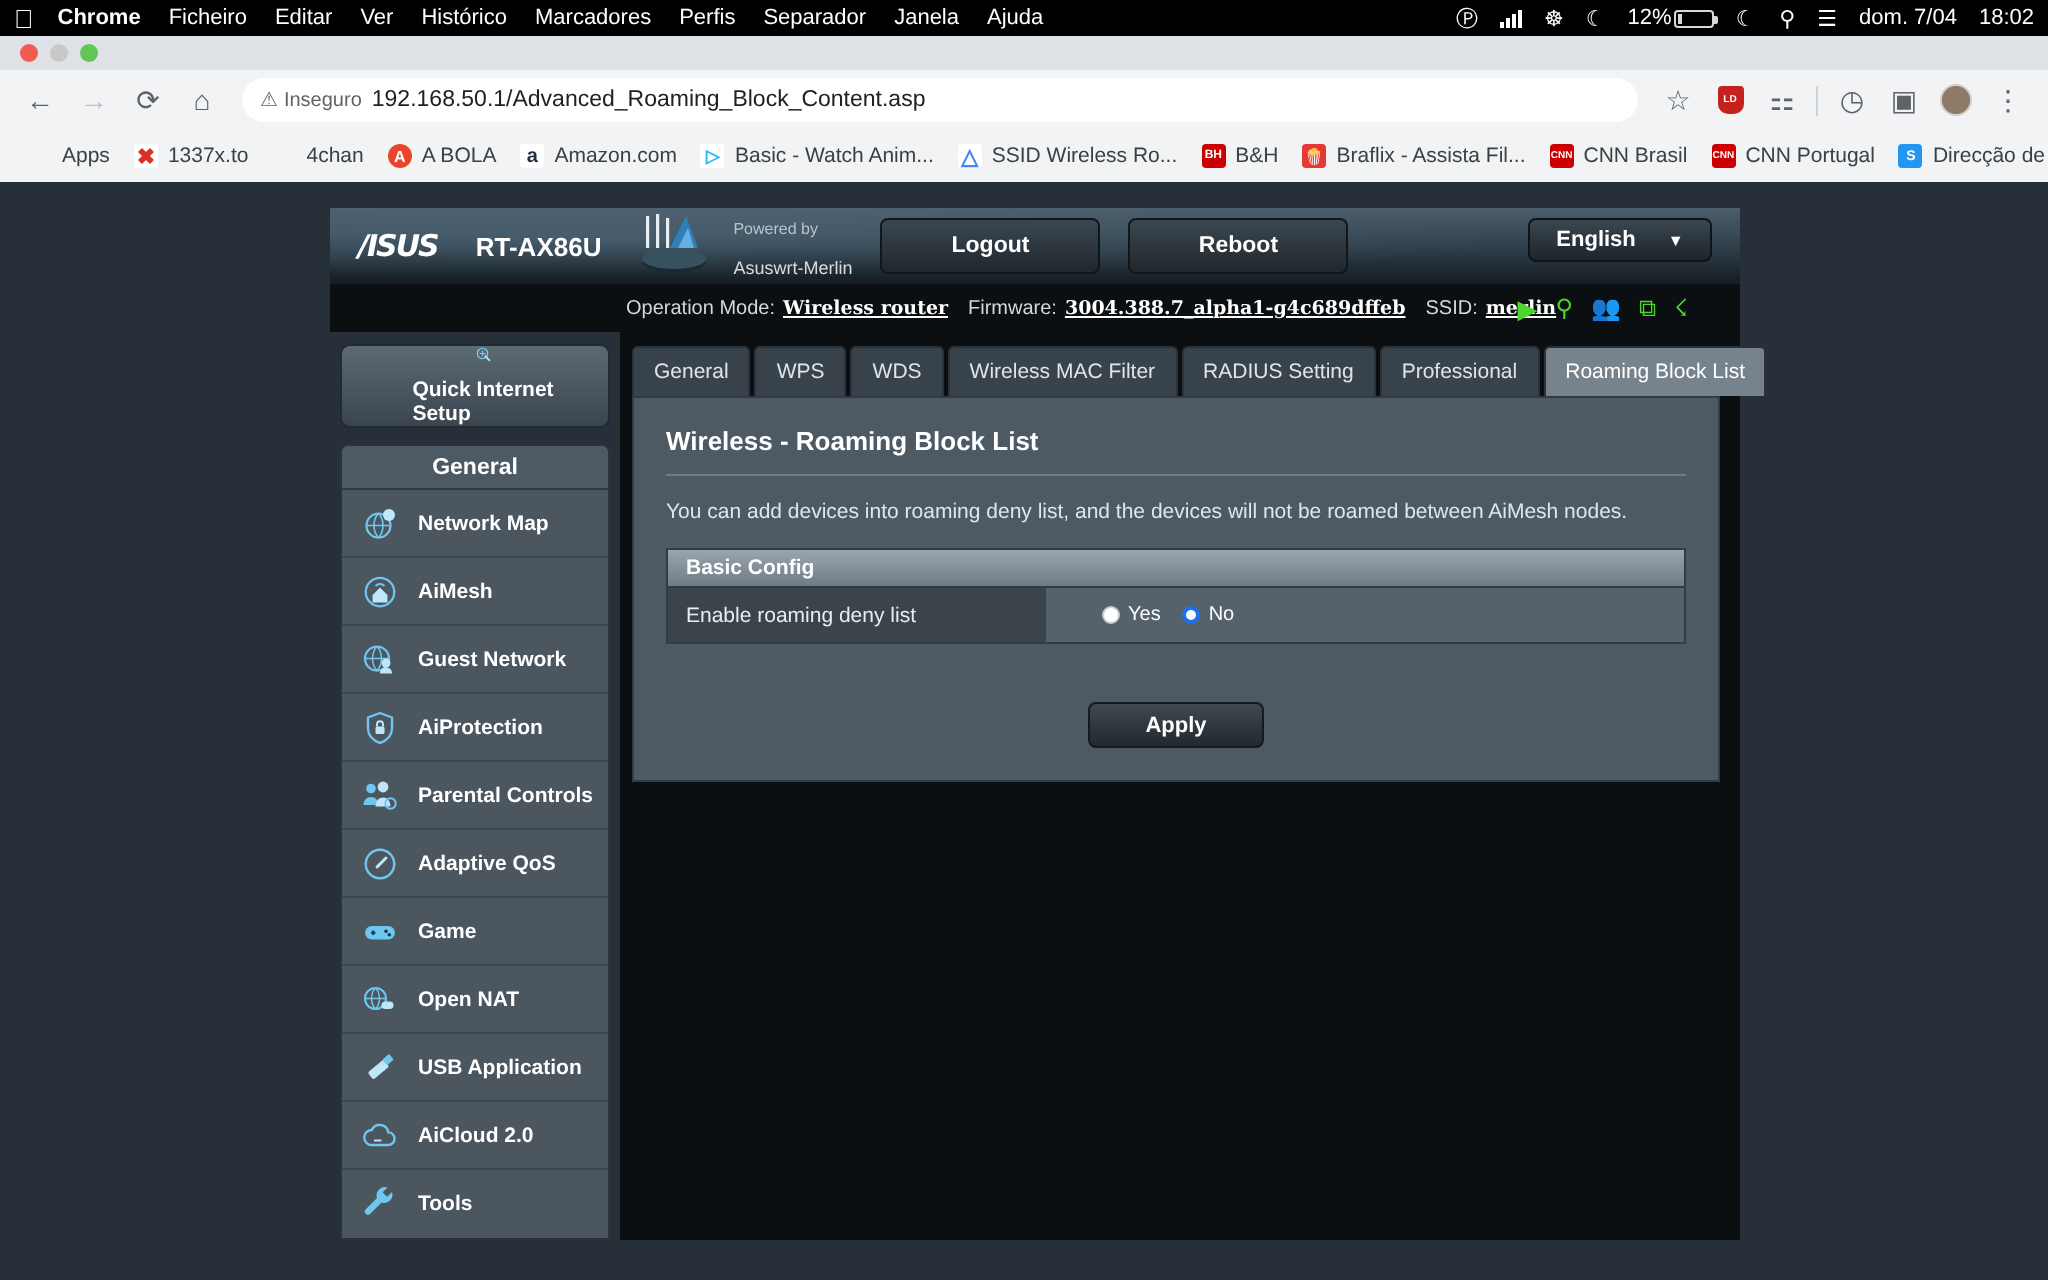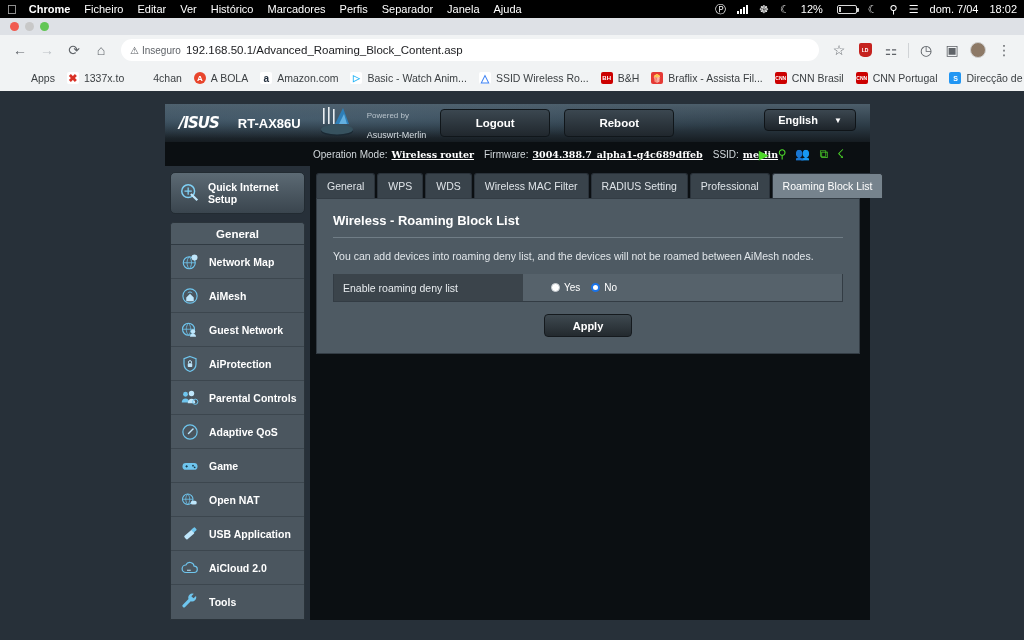--- a/index.html
+++ b/index.html
@@ -17,21 +17,21 @@
   }
   #mac-menubar .apple { font-size: 13px; margin-right: 12px; line-height: 1; }
   #mac-menubar .mi { margin-right: 14px; white-space: nowrap; }
   #mac-menubar .mi.bold { font-weight: bold; }
   #mac-menubar .spacer { flex: 1; }
   #mac-menubar .si { margin-left: 11px; display: flex; align-items: center; white-space: nowrap; }
   .bars { display: inline-flex; align-items: flex-end; gap: 1px; height: 9px; }
   .bars i { width: 2px; background: #fff; display: block; }
   .bars i:nth-child(1){height:3px}.bars i:nth-child(2){height:5px}
   .bars i:nth-child(3){height:7px}.bars i:nth-child(4){height:9px}
-  .batt { display: inline-flex; align-items: center; gap: 14px; text-align: center; }
+  .batt { display: inline-flex; align-items: center; gap: 1px; text-align: center; }
   .batt .shell { width: 20px; height: 9px; border: 1px solid #d8d8d8; border-radius: 2px; position: relative; }
   .batt .shell:after { content:""; position:absolute; right:-3px; top:2px; width:2px; height:4px; background:#d8d8d8; border-radius:0 1px 1px 0; }
   .batt .fill { position:absolute; left:1px; top:1px; bottom:1px; width:2px; background:#d8d8d8; }
 
   
   #chrome-window { height: 622px; background: #f1f3f4; display: flex; flex-direction: column; }
   #title-strip { height: 17px; background: #dee1e6; display: flex; align-items: center; padding-left: 10px; }
   .light { width: 9px; height: 9px; border-radius: 50%; margin-right: 6px; }
   .light.r { background: #f15b50; } .light.y { background: #c8c8c8; } .light.g { background: #62c655; }
 
@@ -89,21 +89,21 @@
   #rt-status .lbl { margin-right: 4px; }
   #rt-status .val { text-decoration: underline; font-family: "DejaVu Serif", serif;
                     font-weight: bold; font-size: 9.5px; color: #fff; margin-right: 10px; }
   #rt-status .icons { position: absolute; right: 26px; display: flex; align-items: center; gap: 9px; }
 
   
   #rt-body { display: flex; background: transparent; }
   #sidebar { width: 145px; flex: none; padding: 0 5px 0 5px; }
   .qis { margin-top: 6px; height: 42px; background: linear-gradient(180deg,#5c6a74,#3a454e);
          border: 1px solid #222b32; border-radius: 5px; display: flex; align-items: center;
-         padding-left: 8px; gap: 7px; }
+         padding-left: 8px; gap: 7px; flex-direction: column; }
   .qis .txt { color: #fff; font-size: 10.5px; font-weight: bold; line-height: 1.15; }
   .menu-block { margin-top: 8px; background: #4e5a63; border: 1px solid #2a333a; border-radius: 4px 4px 0 0; overflow: hidden; }
   .menu-head { height: 22px; background: #4e5a63; display: flex; align-items: center;
                justify-content: center; color: #fff; font-size: 11.5px; font-weight: bold;
                border-bottom: 1px solid #303a42; }
   .menu-item { height: 34px; display: flex; align-items: center; gap: 9px; padding-left: 9px;
                border-bottom: 1px solid #3c464e; background: #4b565f; }
   .menu-item .lbl { color: #fff; font-size: 10.5px; font-weight: bold; }
   .menu-item .ico { width: 20px; height: 20px; flex: none; display: flex; align-items: center; justify-content: center; }
 
@@ -123,21 +123,21 @@
               border: 1px solid #333c44; display: flex; align-items: center; padding-left: 9px;
               color: #fff; font-size: 10.5px; font-weight: bold; }
   .cfg-row { display: flex; height: 28px; border: 1px solid #333c44; border-top: none; }
   .cfg-row .c-label { width: 189px; flex: none; background: #3b444b; display: flex; align-items: center;
                       padding-left: 9px; color: #e8ecef; font-size: 10.5px; }
   .cfg-row .c-field { flex: 1; background: #56626b; display: flex; align-items: center; padding-left: 28px; gap: 11px; }
   .radio { display: flex; align-items: center; gap: 4px; color: #fff; font-size: 10px; }
   .radio .dot { width: 9px; height: 9px; border-radius: 50%; background: #fff;
                 border: 1px solid #c6ccd1; display: block; }
   .radio .dot.sel { background: #fff; border: 2px solid #1a73e8; }
-  .apply-wrap { display: flex; justify-content: center; margin-top: 12px; }
+  .apply-wrap { display: flex; justify-content: center; margin-top: 29px; }
   .apply-btn { width: 88px; height: 23px; background: linear-gradient(180deg,#3e4950,#23292e);
                border: 1px solid #151a1e; border-radius: 4px; color: #fff; font-size: 11px;
                font-weight: bold; display: flex; align-items: center; justify-content: center; }
 </style>
 </head>
 <body>
 
 <div id="mac-menubar">
   <span class="apple"></span>
   <span class="mi bold">Chrome</span>
@@ -471,20 +471,21 @@
             <span class="tab">Wireless MAC Filter</span>
             <span class="tab">RADIUS Setting</span>
             <span class="tab">Professional</span>
             <span class="tab active">Roaming Block List</span>
           </div>
 
           <div id="panel">
             <div id="panel-title">Wireless - Roaming Block List</div>
             <div id="panel-desc">You can add devices into roaming deny list, and the devices will not be roamed between AiMesh nodes.</div>
 
+            <div class="cfg-head">Basic Config</div>
             <div class="cfg-row">
               <div class="c-label">Enable roaming deny list</div>
               <div class="c-field">
                 <label class="radio">
                   <span class="dot"></span>
                   <span>Yes</span>
                 </label>
                 <label class="radio">
                   <span class="dot sel"></span>
                   <span>No</span>

